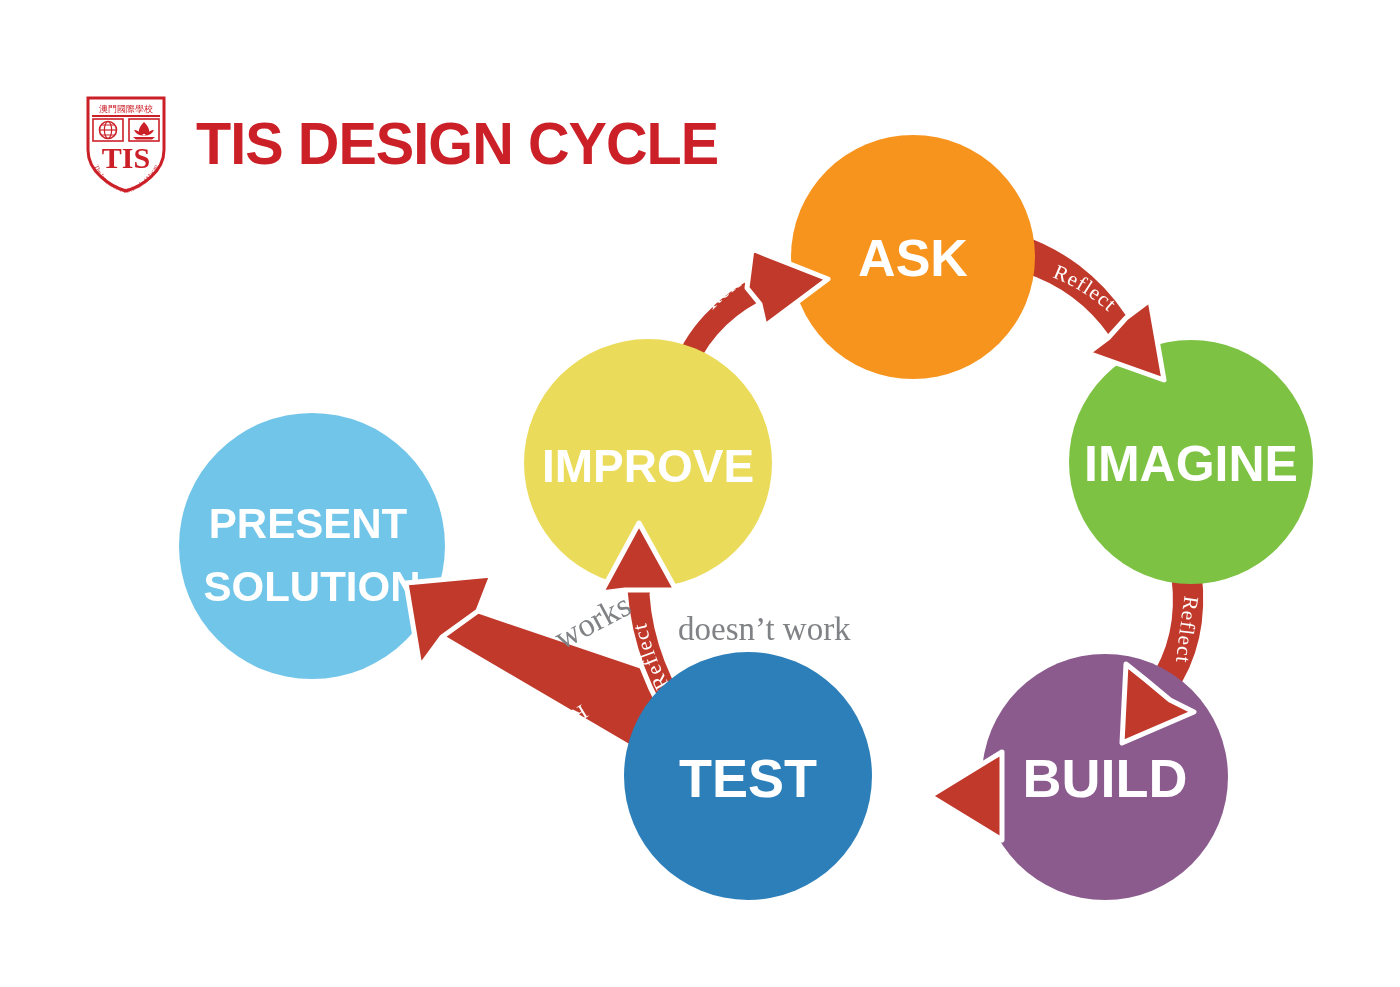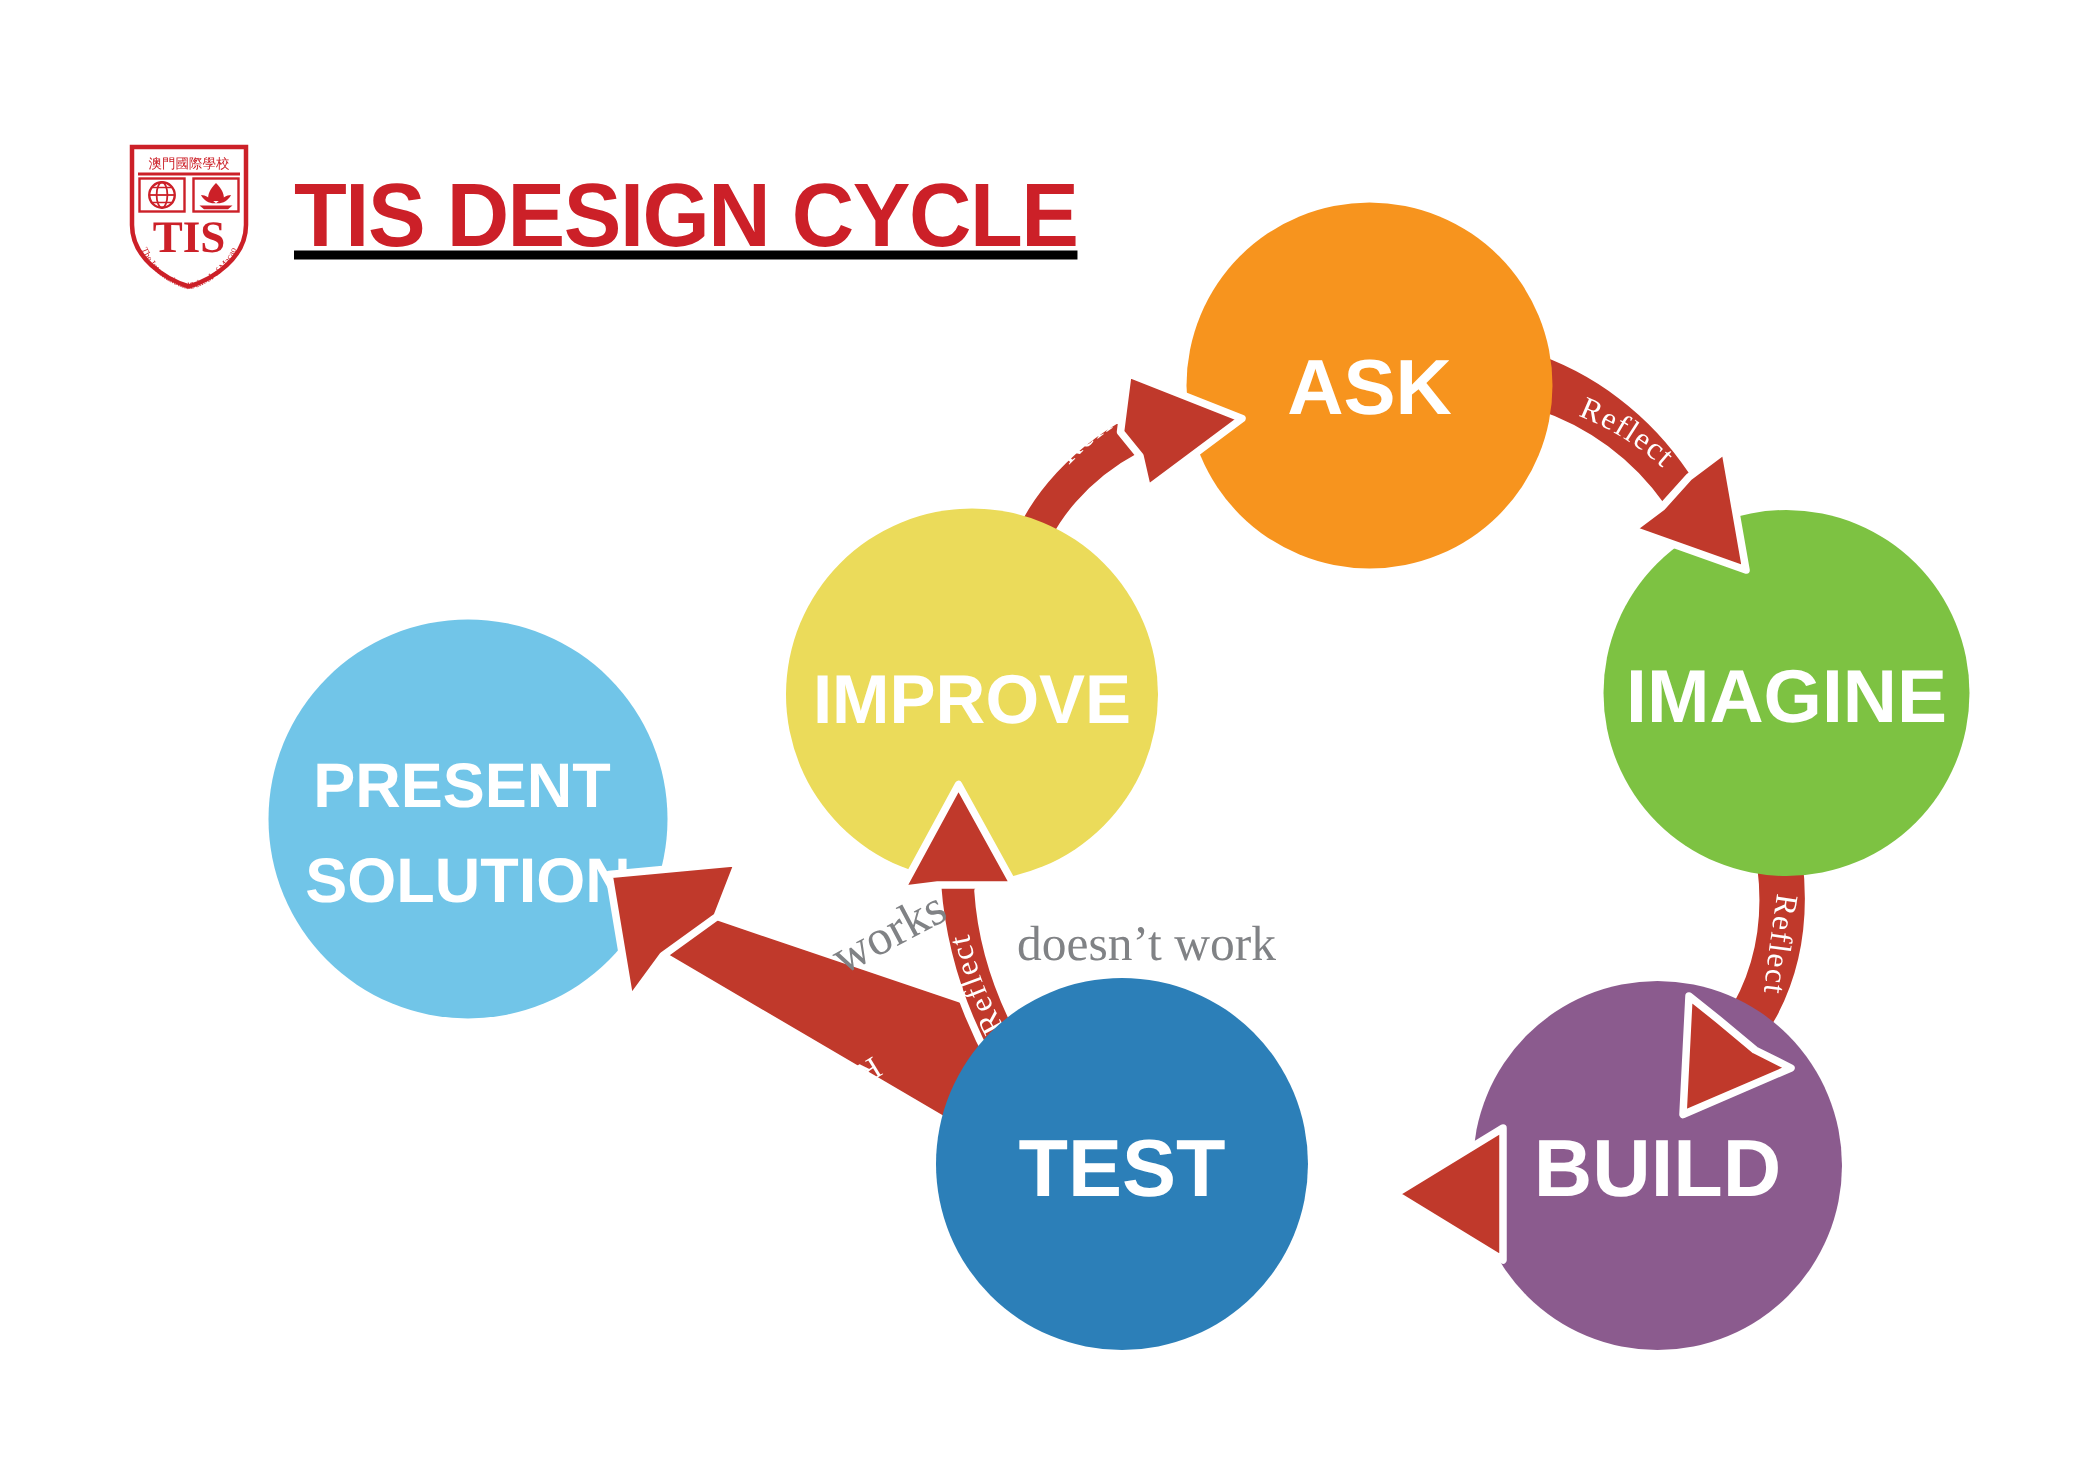--- a/index.html
+++ b/index.html
@@ -20,21 +20,20 @@
     height: 987px;
     background: #ffffff;
   }
   .header {
     position: absolute;
     left: 78px;
     top: 92px;
     display: flex;
     align-items: center;
     gap: 22px;
-    text-decoration: underline;
   }
   .logo-wrap {
     width: 96px;
     height: 104px;
     flex: 0 0 auto;
   }
   .title-text {
     font-family: "Liberation Sans", sans-serif;
     font-weight: bold;
     font-size: 60px;

